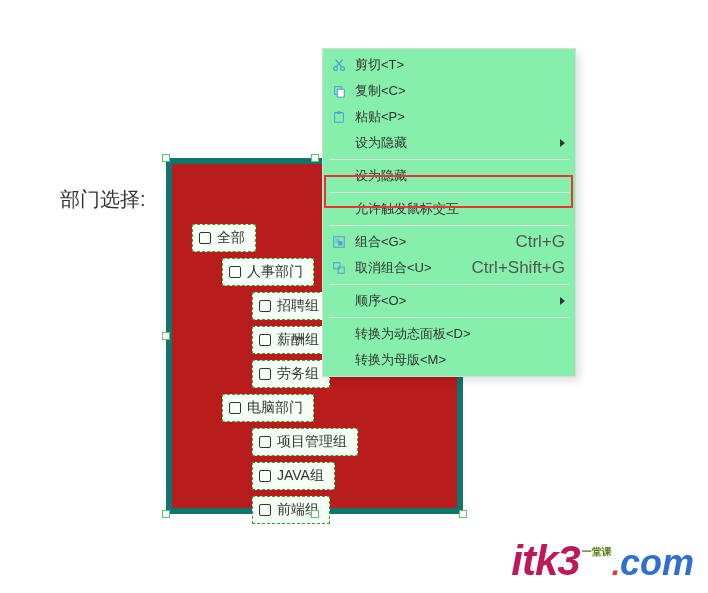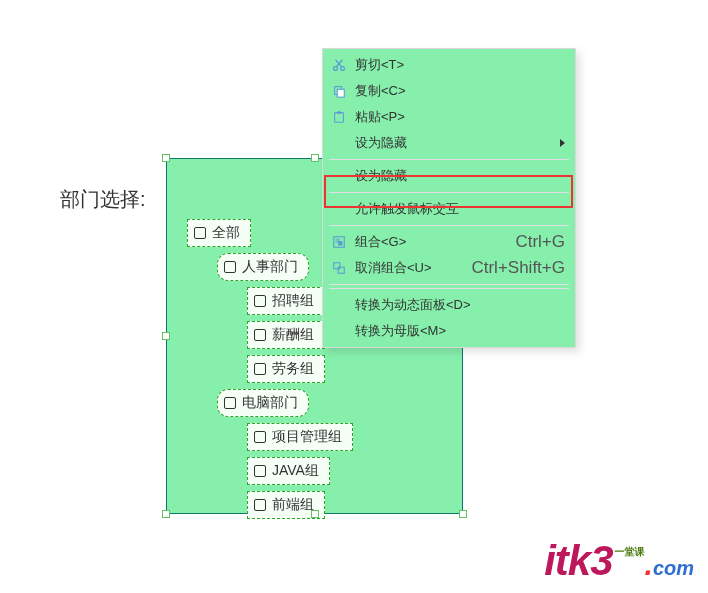--- a/index.html
+++ b/index.html
@@ -24,22 +24,22 @@
   .widget-wrap {
     position: absolute;
     left: 158px;
     top: 150px;
     width: 313px;
     height: 372px;
   }
   .widget {
     position: absolute;
     inset: 8px;
-    background: #86efac;
-    border: 1px solid #0f766e;
+    background: #b91c1c;
+    border: 6px solid #0f766e;
     padding-left: 45px;
   }
   
   .handle {
     position: absolute;
     width: 8px;
     height: 8px;
     background: #fff;
     border: 1px solid #62c462;
   }
@@ -68,21 +68,21 @@
   }
   .cb {
     width: 12px;
     height: 12px;
     border: 1.5px solid #333;
     border-radius: 2px;
     margin-right: 6px;
     display: inline-block;
   }
   .lvl0 { margin-left: 0px; }
-  .lvl1 { margin-left: 30px; border-radius: 11px; }
+  .lvl1 { margin-left: 30px; }
   .lvl2 { margin-left: 60px; text-align: right; }
 
   
   .ctx {
     position: absolute;
     left: 322px;
     top: 48px;
     width: 254px;
     background: #86efac;
     border: 1px solid #d9d9d9;
@@ -135,21 +135,21 @@
     bottom: 8px;
     display: flex;
     align-items: baseline;
     font-weight: 800;
     font-style: italic;
     font-family: Arial, sans-serif;
   }
   .logo .main { color: #be185d; font-size: 42px; letter-spacing: -1px; }
   .logo .sub1 { color: #4d7c0f; font-size: 10px; margin-left: 2px; margin-right: 0; font-style: normal; align-self: flex-start; margin-top: 8px; }
   .logo .dot { color: #e33; font-size: 30px; }
-  .logo .com { color: #2f6fd1; font-size: 20px; }
+  .logo .com { color: #2f6fd1; font-size: 36px; }
 </style>
 </head>
 <body>
 
 <div class="label">部门选择:</div>
 
 <div class="widget-wrap">
   <div class="widget">
     <div class="tree" id="tree"><div class="tree-item lvl0">
           <span class="cb"></span>
@@ -243,20 +243,25 @@
     <div class="mi">
       <span class="ico">
         <svg>
           <use href="#ungroup-icon"></use>
         </svg>
       </span>
       <span class="txt">取消组合&lt;U&gt;</span>
       <span class="shortcut">Ctrl+Shift+G</span>
     </div>
     <div class="sep"></div>
+    <div class="mi">
+      <span class="ico"></span>
+      <span class="txt">顺序&lt;O&gt;</span>
+      <span class="arrow"></span>
+    </div>
     <div class="sep"></div>
     <div class="mi">
       <span class="ico"></span>
       <span class="txt">转换为动态面板&lt;D&gt;</span>
     </div>
     <div class="mi">
       <span class="ico"></span>
       <span class="txt">转换为母版&lt;M&gt;</span>
     </div>
   </div>

